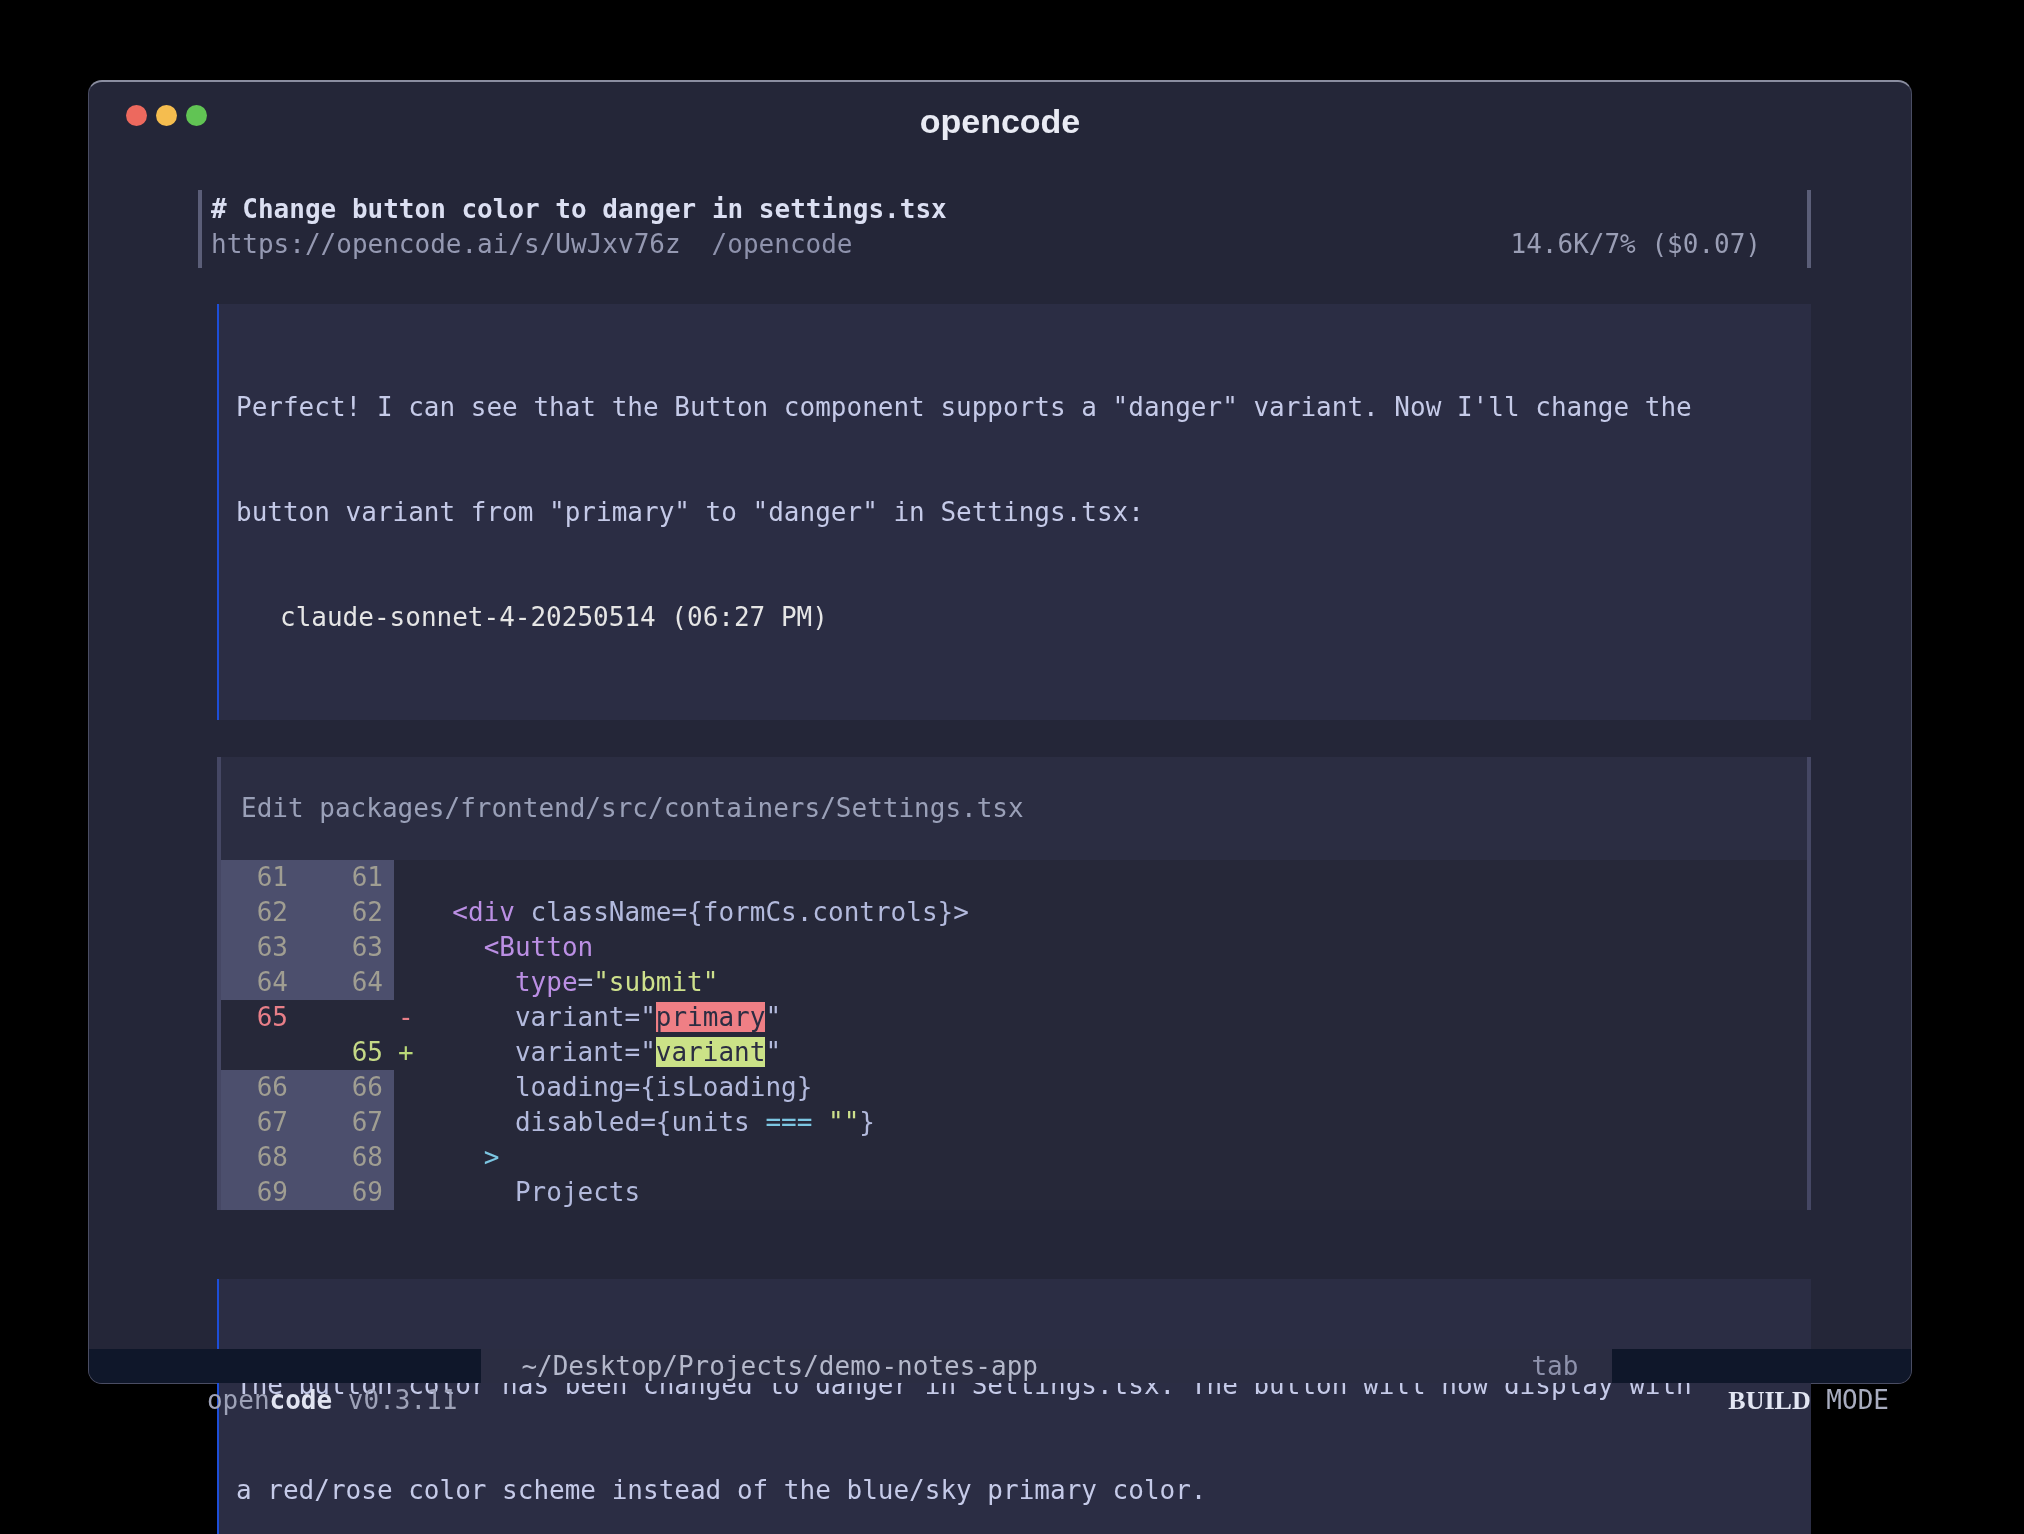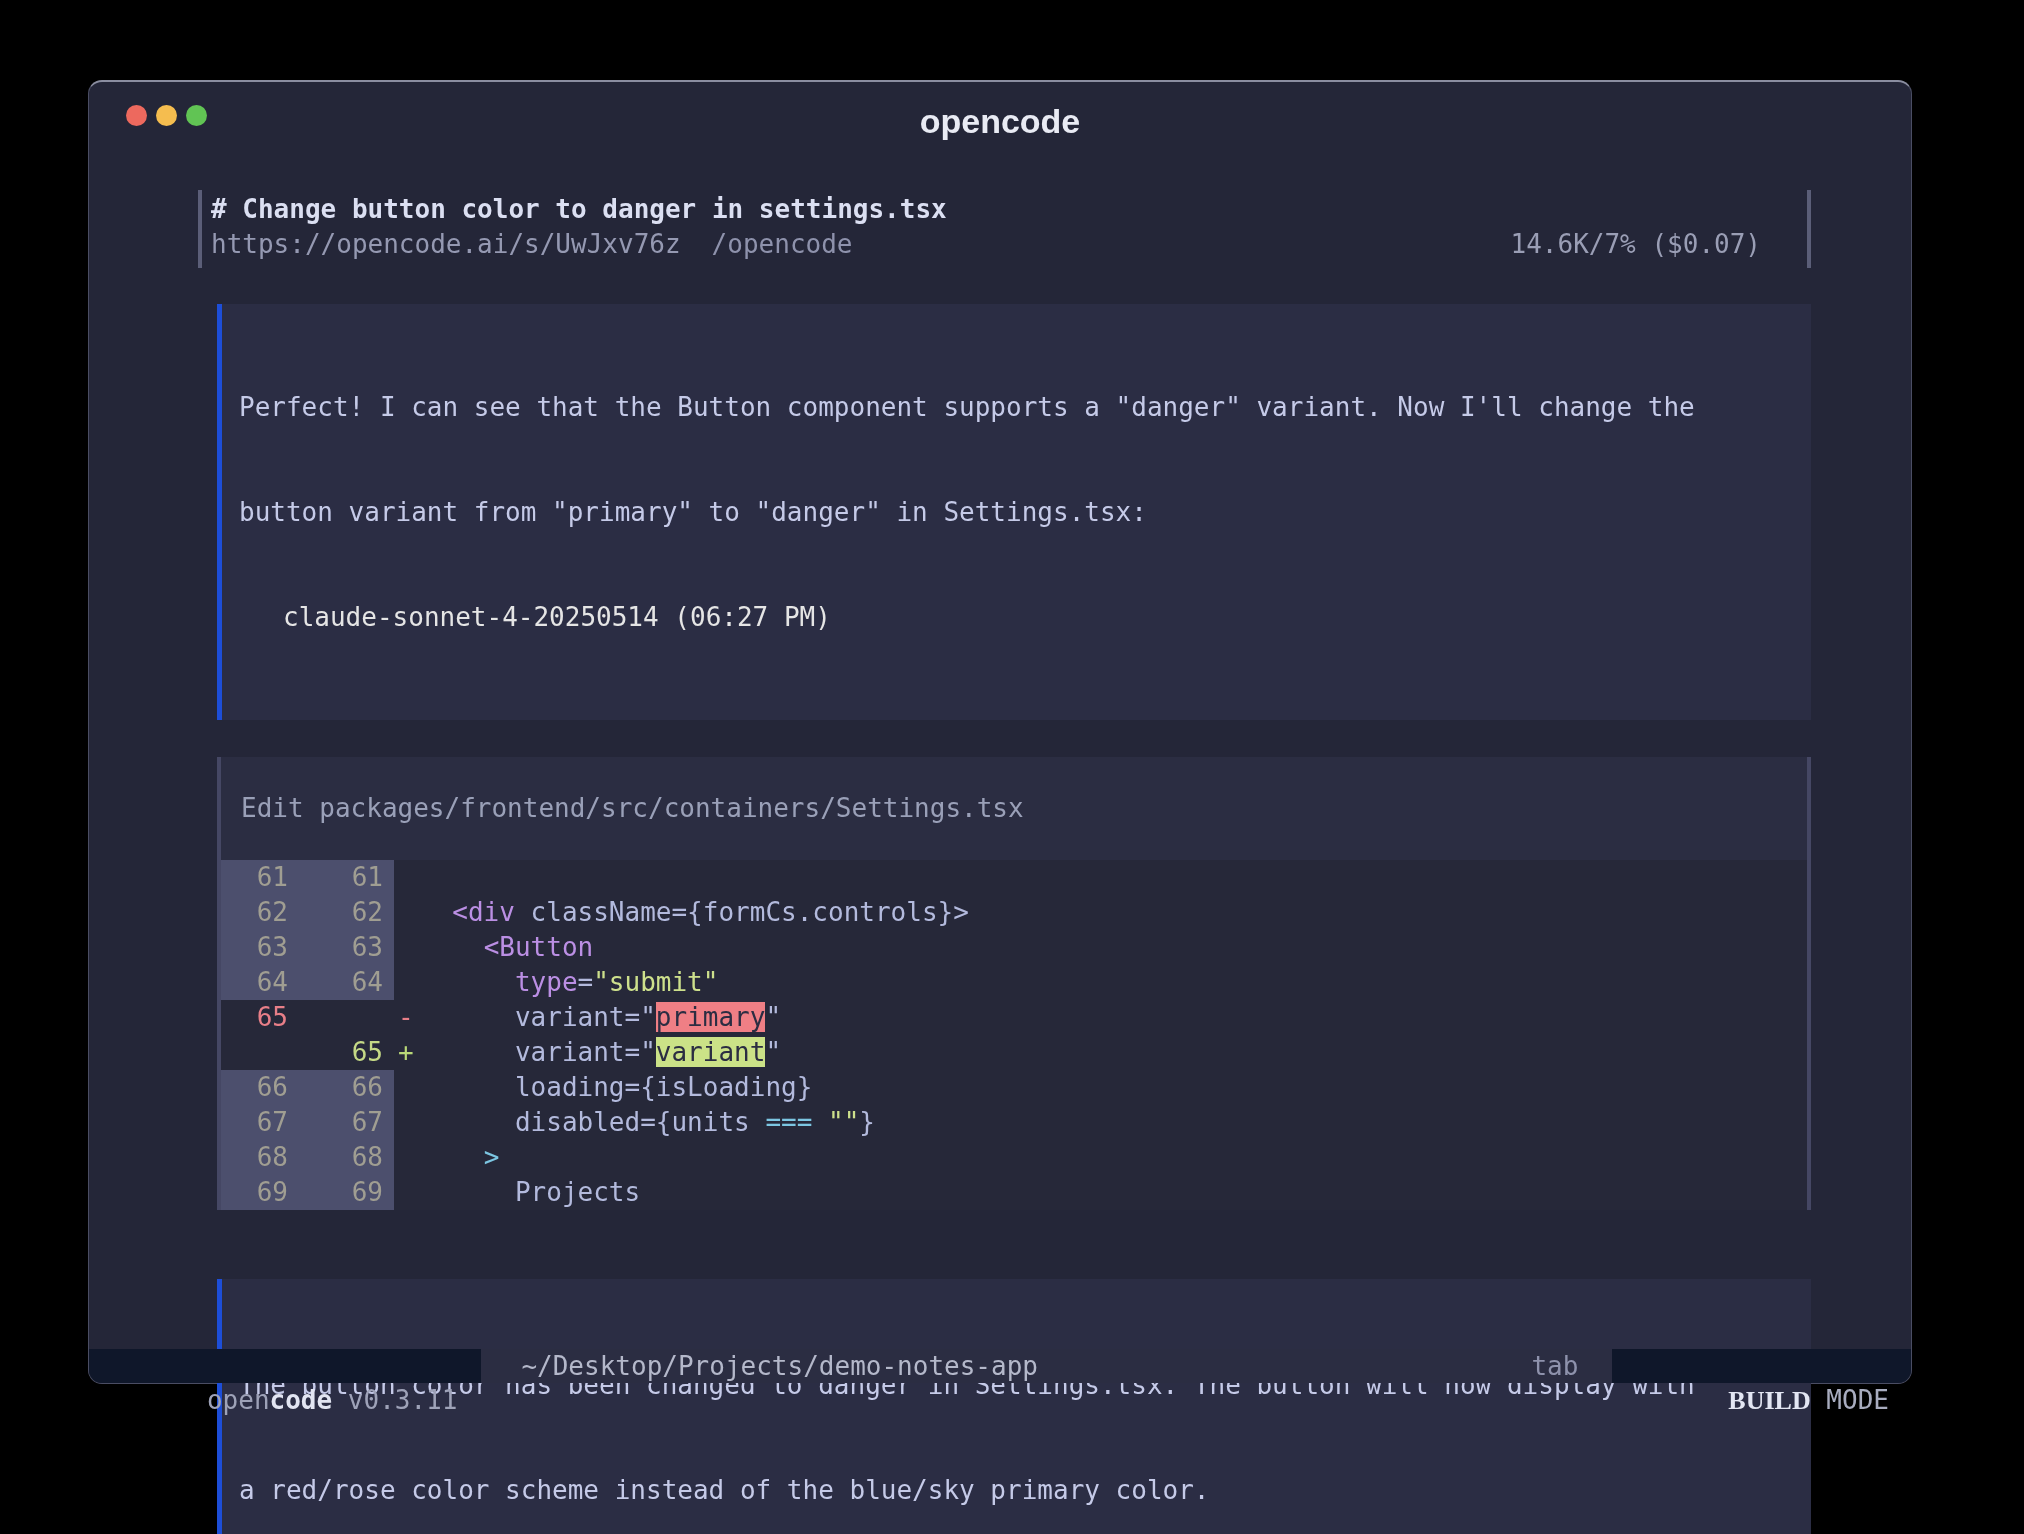--- a/index.html
+++ b/index.html
@@ -33,21 +33,21 @@
   }
   .hdr-row { display:flex; line-height:35px; white-space:pre; }
   .hdr-title { font-weight:bold; color:#dbdff2; }
   .hdr-url { color:#9599b2; }
   .hdr-unshare { color:#8e92ac; margin-left:31px; }
   .hdr-spacer { flex:1; }
   .hdr-stats { color:#9a9eb5; }
 
   
   .msg {
-    margin-left:19px; background:#2b2d44; border-left:5px solid #1d4ed8;
+    margin-left:19px; background:#2b2d44; border-left:2px solid #1d4ed8;
     padding:16px 20px 15px 17px; line-height:35px; white-space:pre;
   }
   .msg-1 { margin-top:36px; }
   .msg-2 { margin-top:69px; padding-top:19px; padding-bottom:23px; }
   .msg-line { color:#c5cae8; }
   .msg-meta { color:#e5e5e5;margin-left:44px; }
 
   
   .tool {
     margin-top:37px; margin-left:19px; background:#2b2d42;

